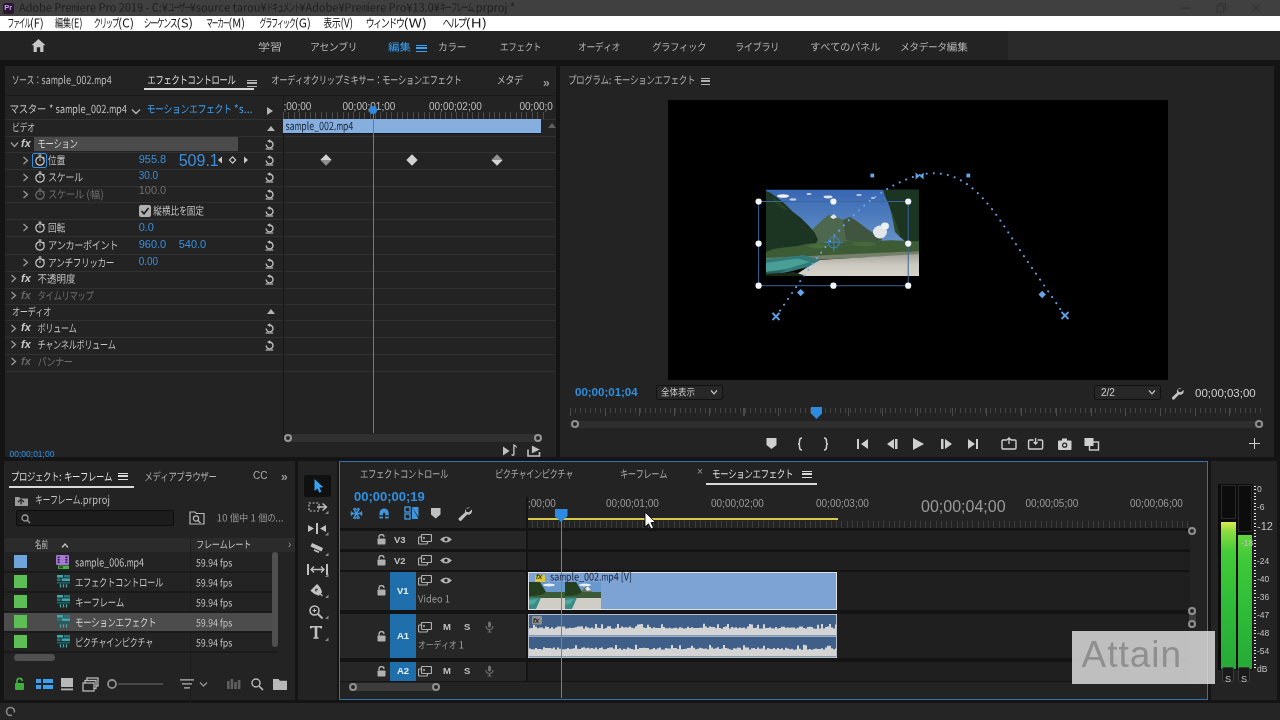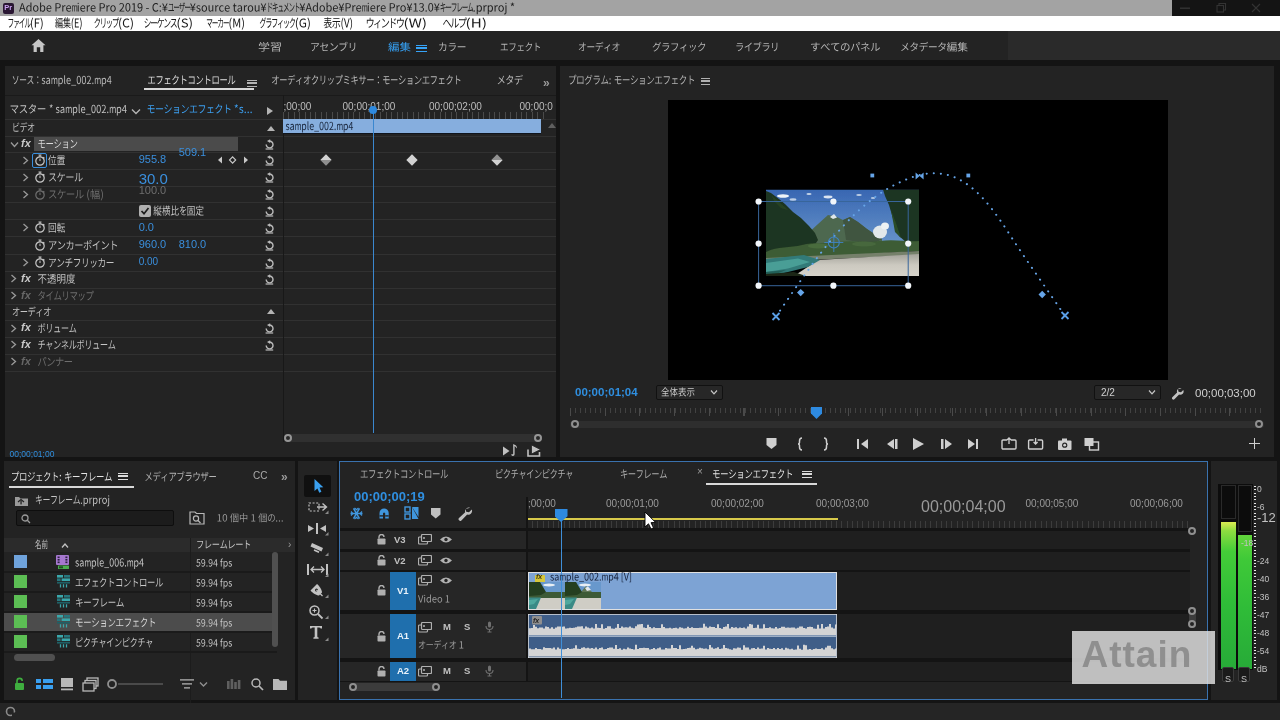--- a/index.html
+++ b/index.html
@@ -6,21 +6,21 @@
 #app{position:relative;width:1280px;height:720px}
 .abs{position:absolute}
 .panel{position:absolute;background:#232323}
 .t{position:absolute;white-space:pre}
 svg{display:block}
 </style>
 </head>
 <body>
 <div id="app">
 
-<div class="abs" style="left:0;top:0;width:1172px;height:16px;background:#a3a3a3">
+<div class="abs" style="left:0;top:0;width:1280px;height:16px;background:#404040">
   <div class="abs" style="left:3px;top:2.5px;width:11px;height:11px;background:#2a1733;border-radius:2px">
     <div class="t" style="left:1.2px;top:0.4px;font-size:7.5px;font-weight:bold;color:#c9a0f0">Pr</div>
   </div>
   <svg class="abs" style="left:1180px;top:0" width="100" height="16" viewBox="0 0 100 16">
     <rect x="0" y="7.5" width="10" height="1.4" fill="#333"></rect>
     <rect x="37" y="5.5" width="6.5" height="6.5" fill="none" stroke="#333" stroke-width="1.1"></rect>
         <path d="M39 5.5 L39 3.5 L45.5 3.5 L45.5 10 L43.5 10" fill="none" stroke="#333" stroke-width="1.1"></path>
     <path d="M72 4 L80 12 M80 4 L72 12" stroke="#333" stroke-width="1.1"></path>
   </svg>
 </div>
@@ -265,26 +265,26 @@
           </svg>
         </div>
         <div class="abs" style="left:133.7px;top:139px;width:12px;height:12px;background:#b0b0b0;border-radius:2px">
           <svg width="12" height="12" viewBox="0 0 12 12">
             <path d="M2.5 6 L5 8.7 L9.5 3" fill="none" stroke="#1d1d1d" stroke-width="1.7"></path>
           </svg>
         </div>
         <div class="abs" style="left:262px;top:59.5px;width:0;height:0;border-left:4.5px solid transparent;border-right:4.5px solid transparent;border-bottom:5px solid #b4b4b4"></div>
         <div class="abs" style="left:262px;top:243.0px;width:0;height:0;border-left:4.5px solid transparent;border-right:4.5px solid transparent;border-bottom:5px solid #b4b4b4"></div>
         <div class="t" style="left:133.7px;top:87.4px;font-size:11px;color:#3a8fdd">955.8</div>
-        <div class="t" style="left:173.7px;top:80px;font-size:11px;color:#3a8fdd">509.1</div>
-        <div class="t" style="left:133.7px;top:104.4px;font-size:15px;color:#3a8fdd">30.0</div>
+        <div class="t" style="left:173.7px;top:86px;font-size:16px;color:#3a8fdd">509.1</div>
+        <div class="t" style="left:133.7px;top:104.4px;font-size:10px;color:#3a8fdd">30.0</div>
         <div class="t" style="left:133.7px;top:118px;font-size:11px;color:#6e6e6e">100.0</div>
         <div class="t" style="left:133.7px;top:154.9px;font-size:11px;color:#3a8fdd">0.0</div>
         <div class="t" style="left:133.7px;top:172.4px;font-size:11px;color:#3a8fdd">960.0</div>
-        <div class="t" style="left:173.7px;top:172.4px;font-size:11px;color:#3a8fdd">810.0</div>
+        <div class="t" style="left:173.7px;top:172.4px;font-size:11px;color:#3a8fdd">540.0</div>
         <div class="t" style="left:133.7px;top:189.9px;font-size:10px;color:#3a8fdd">0.00</div>
         <div class="t" style="left:278.5px;top:35px;font-size:10px;color:#bdbdbd">;00;00</div>
         <div class="t" style="left:337.5px;top:35px;font-size:10px;color:#bdbdbd">00;00;01;00</div>
         <div class="t" style="left:424px;top:35px;font-size:10px;color:#bdbdbd">00;00;02;00</div>
         <div class="t" style="left:514.5px;top:35px;font-size:10px;color:#bdbdbd">00;00;0</div>
       </div>
 
   <div class="abs" style="left:277.5px;top:29px;width:1.5px;height:347px;background:#181818"></div>
 
   <div class="abs" style="left:278px;top:46px;width:262px;height:7px;background:repeating-linear-gradient(90deg,#4a4a4a 0px,#4a4a4a 1px,transparent 1px,transparent 5.41px)"></div>
@@ -860,21 +860,21 @@
 <div class="panel" id="meters" style="left:1211px;top:461px;width:66px;height:239px">
   <div class="abs" style="left:7px;top:22.5px;width:35px;height:186px;background:#0c0c0c"></div>
   <div class="abs" style="left:9.5px;top:24px;width:15px;height:34px;border:1px solid #2a2a2a"></div>
   <div class="abs" style="left:26.5px;top:24px;width:14px;height:47px;border:1px solid #2a2a2a"></div>
   <div class="abs" style="left:9.5px;top:61px;width:15px;height:147px;background:linear-gradient(180deg,#dcec52 0%,#8edc40 6%,#44cd38 20%,#2fbc38 55%,#27aa38 100%)"></div>
   <div class="abs" style="left:26.5px;top:74px;width:14px;height:134px;background:linear-gradient(180deg,#62d53c 0%,#3fc938 18%,#2fbc38 55%,#27aa38 100%)"></div>
   <div class="abs" style="left:42.5px;top:25px;width:2px;height:184px;background:repeating-linear-gradient(180deg,#e8e8e8 0,#e8e8e8 1px,transparent 1px,transparent 3.35px)"></div>
   <div id="meterlabels">
         <div class="t" style="left:46px;top:23px;font-size:8.5px;color:#c2c2c2">0</div>
         <div class="t" style="left:46px;top:41px;font-size:8.5px;color:#c2c2c2">-6</div>
-        <div class="t" style="left:46px;top:49px;font-size:13px;color:#c2c2c2">-12</div>
+        <div class="t" style="left:46px;top:59px;font-size:11px;color:#c2c2c2">-12</div>
         <div class="t" style="left:30px;top:77px;font-size:8.5px;color:#c2c2c2">-18</div>
         <div class="t" style="left:46px;top:95px;font-size:8.5px;color:#c2c2c2">-24</div>
         <div class="t" style="left:46px;top:113px;font-size:8.5px;color:#c2c2c2">-40</div>
         <div class="t" style="left:46px;top:131px;font-size:8.5px;color:#c2c2c2">-36</div>
         <div class="t" style="left:46px;top:149px;font-size:8.5px;color:#c2c2c2">-47</div>
         <div class="t" style="left:46px;top:167px;font-size:8.5px;color:#c2c2c2">-48</div>
         <div class="t" style="left:46px;top:185px;font-size:8.5px;color:#c2c2c2">-54</div>
         <div class="t" style="left:46px;top:203px;font-size:8.5px;color:#c2c2c2">dB</div>
       </div>
   <div class="abs" style="left:11px;top:205.5px;width:12px;height:15px;background:#1a1a1a;border:1px solid #3a3a3a;border-radius:2px;text-align:center"><span style="font-size:9px;color:#c2c2c2;line-height:13px">S</span></div>
@@ -882,21 +882,21 @@
 </div>
 
 <div class="abs" style="left:0;top:703px;width:1280px;height:17px;background:#252525">
   <svg class="abs" style="left:5px;top:3px" width="11" height="11" viewBox="0 0 11 11">
     <circle cx="5.5" cy="5.5" r="4" fill="none" stroke="#8a8a8a" stroke-width="1.6"></circle>
         <rect x="7" y="6.5" width="4" height="4" fill="#252525"></rect>
   </svg>
 </div>
 
 <div class="abs" style="left:1071.5px;top:631px;width:143px;height:53px;background:rgba(227,227,227,0.82)">
-  <div class="t" style="left:10px;top:3px;font-size:37px;font-weight:bold;color:#8f8f8f;letter-spacing:1px">Attain</div>
+  <div class="t" style="left:10px;top:3px;font-size:37px;font-weight:normal;color:#8f8f8f;letter-spacing:1px">Attain</div>
 </div>
 
 <svg class="abs" style="left:644px;top:511px;z-index:60" width="13" height="19" viewBox="0 0 13 19">
   <path d="M1 1 L1 16 L4.5 12.8 L7 18 L9.5 16.8 L7 11.7 L11.5 11.3 Z" fill="#fff" stroke="#000" stroke-width="0.9"></path>
 </svg>
 
 <svg style="position:absolute;left:0;top:0;z-index:40;pointer-events:none" width="1280" height="720" viewBox="0 0 1280 720">
       <defs>
         <path id="g0" d="M4 0H97L168 224H436L506 0H604L355 733H252ZM191 297 227 410C253 493 277 572 300 658H304C328 573 351 493 378 410L413 297Z"></path>
         <path id="g1" d="M277 -13C342 -13 400 22 442 64H445L453 0H528V796H436V587L441 494C393 533 352 557 288 557C164 557 53 447 53 271C53 90 141 -13 277 -13ZM297 64C202 64 147 141 147 272C147 396 217 480 304 480C349 480 391 464 436 423V138C391 88 347 64 297 64Z"></path>

